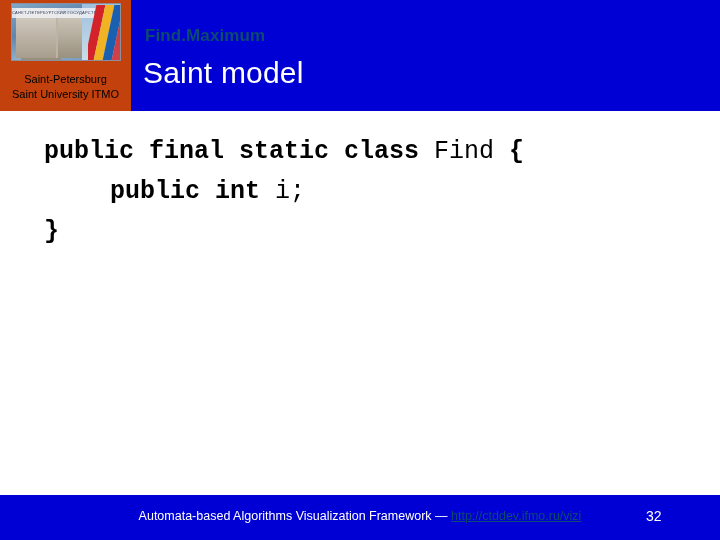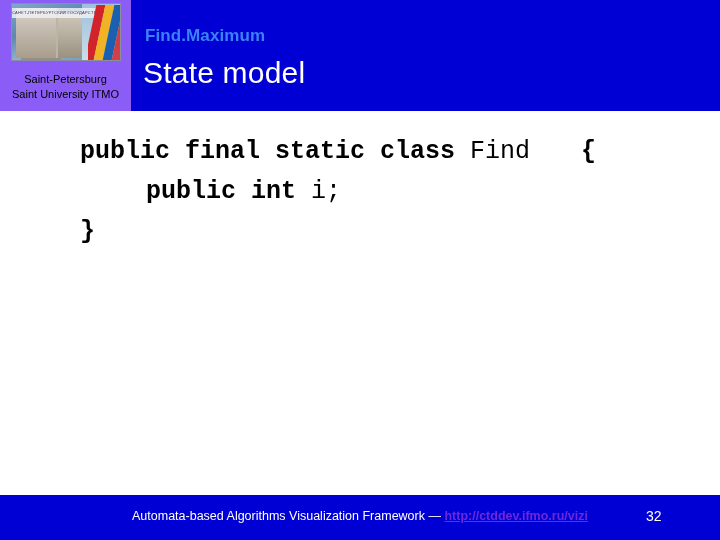--- a/index.html
+++ b/index.html
@@ -27,21 +27,21 @@
     width: 720px;
     height: 111px;
     background: #0000d4;
   }
   .logo-box {
     position: absolute;
     left: 0;
     top: 0;
     width: 131px;
     height: 111px;
-    background: #8b5cf6;
+    background: #c2410c;
     overflow: hidden;
   }
   .logo-img {
     position: absolute;
     left: 11px;
     top: 3px;
     width: 110px;
     height: 58px;
     border: 1px solid #8a8f99;
     box-sizing: border-box;
@@ -116,21 +116,21 @@
     line-height: 15px;
     color: #000000;
     font-family: "Liberation Sans", sans-serif;
   }
   .title-small {
     position: absolute;
     left: 145px;
     top: 26px;
     font-size: 17px;
     font-weight: bold;
-    color: #3b82f6;
+    color: #0c4a6e;
     letter-spacing: 0.1px;
     white-space: nowrap;
   }
   .title-large {
     position: absolute;
     left: 143px;
     top: 56px;
     font-size: 30px;
     font-weight: normal;
     color: #ffffff;
@@ -144,21 +144,21 @@
     top: 132px;
     width: 640px;
     font-family: "Liberation Mono", monospace;
     color: #000000;
   }
   .code-line {
     font-size: 25px;
     line-height: 40px;
     white-space: pre;
   }
-  .kw { font-weight: bold; margin-left: 36px; }
+  .kw { font-weight: bold; }
   .ind1 { padding-left: 66px; }
   
   .footer-band {
     position: absolute;
     left: 0;
     top: 495px;
     width: 720px;
     height: 45px;
     background: #0000d4;
   }
@@ -167,22 +167,21 @@
     left: 0;
     top: 509px;
     width: 720px;
     text-align: center;
     font-size: 12.5px;
     color: #ffffff;
     white-space: nowrap;
   }
   .footer-text .link {
     text-decoration: underline;
-    color: #6d28d9;
-    font-weight: bold;
+    color: #0c4a6e;
   }
   .page-num {
     position: absolute;
     left: 646px;
     top: 508px;
     width: 40px;
     text-align: left;
     font-size: 14px;
     color: #ffffff;
   }
@@ -207,21 +206,21 @@
         <div class="stripe s4"></div>
       </div>
     </div>
     <div class="logo-text">
       <div>Saint-Petersburg</div>
       <div>Saint University ITMO</div>
     </div>
   </div>
 
   <div class="title-small">Find.Maximum</div>
-  <div class="title-large">State model</div>
+  <div class="title-large">Saint model</div>
 
   <div class="code-block">
     <div class="code-line"><span class="kw">public final static class </span><span>Find </span><span class="kw">{</span></div>
     <div class="code-line ind1"><span class="kw">public int </span><span>i;</span></div>
     <div class="code-line"><span class="kw">}</span></div>
   </div>
 
   <div class="footer-band"></div>
   <div class="footer-text"><span>Automata-based Algorithms Visualization Framework — </span><span class="link">http://ctddev.ifmo.ru/vizi</span></div>
   <div class="page-num">32</div>

